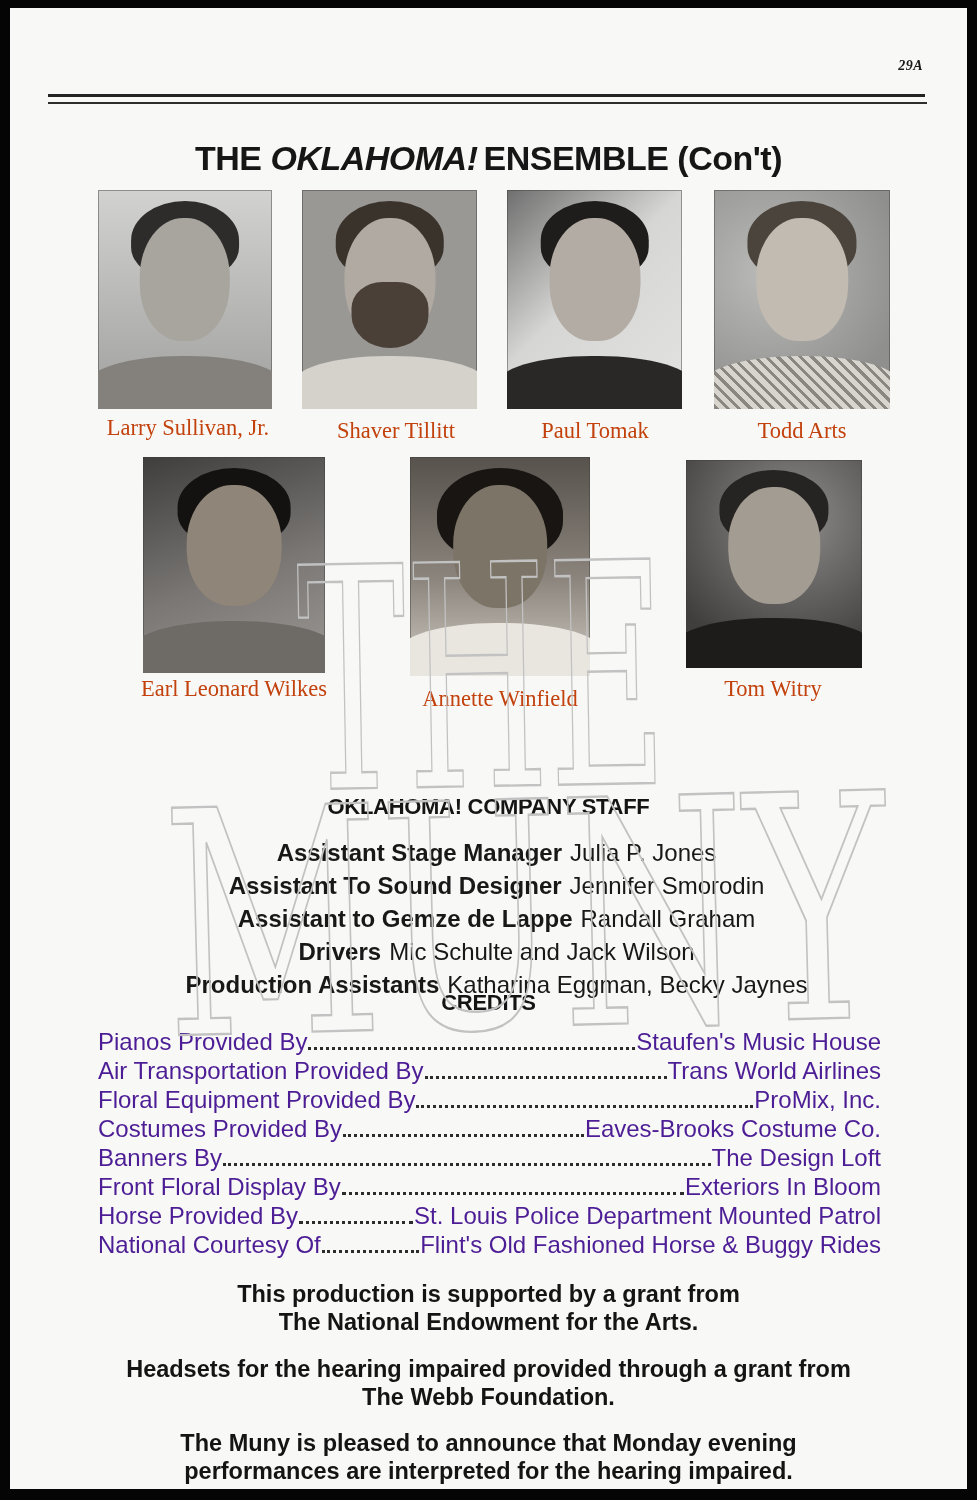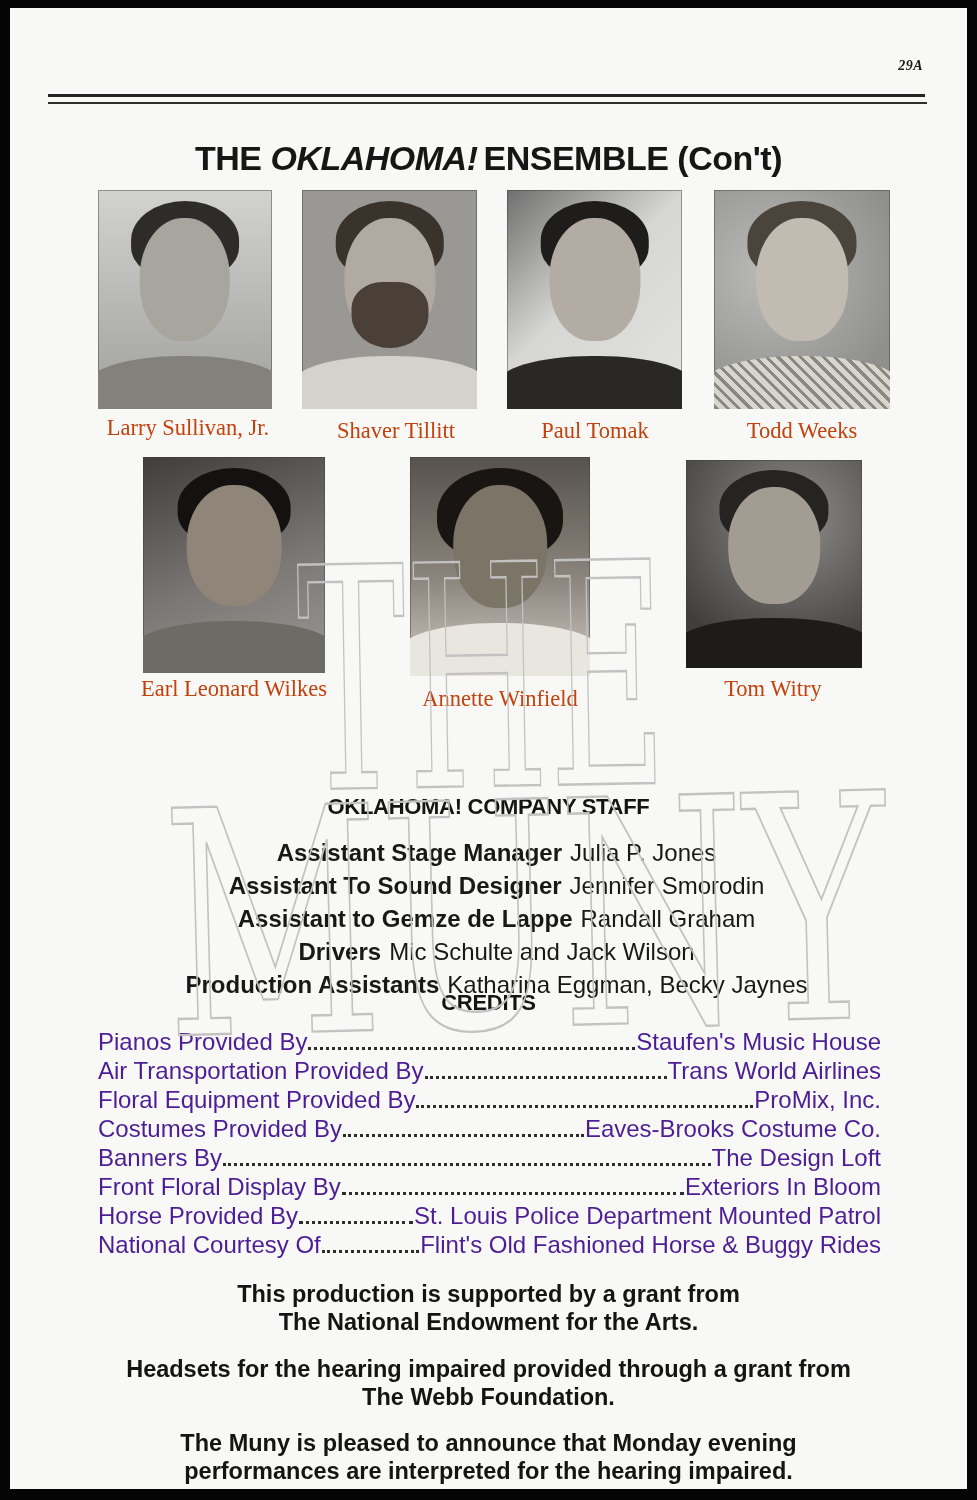--- a/index.html
+++ b/index.html
@@ -112,21 +112,21 @@
     </div>
     <div class="portrait p4" style="left:704px;top:182px;width:176px;height:219px;">
       <div class="hair"></div>
       <div class="head"></div>
       <div class="torso"></div>
     </div>
 
     <div class="caption" style="left:178px;top:407px;">Larry Sullivan, Jr.</div>
     <div class="caption" style="left:386px;top:410px;">Shaver Tillitt</div>
     <div class="caption" style="left:585px;top:410px;">Paul Tomak</div>
-    <div class="caption" style="left:792px;top:410px;">Todd Weeks</div>
+    <div class="caption" style="left:792px;top:410px;">Todd Arts</div>
 
     <div class="portrait p5" style="left:133px;top:449px;width:182px;height:216px;">
       <div class="hair"></div>
       <div class="head"></div>
       <div class="torso"></div>
     </div>
     <div class="portrait p6" style="left:400px;top:449px;width:180px;height:219px;">
       <div class="hair"></div>
       <div class="head"></div>
       <div class="torso"></div>

